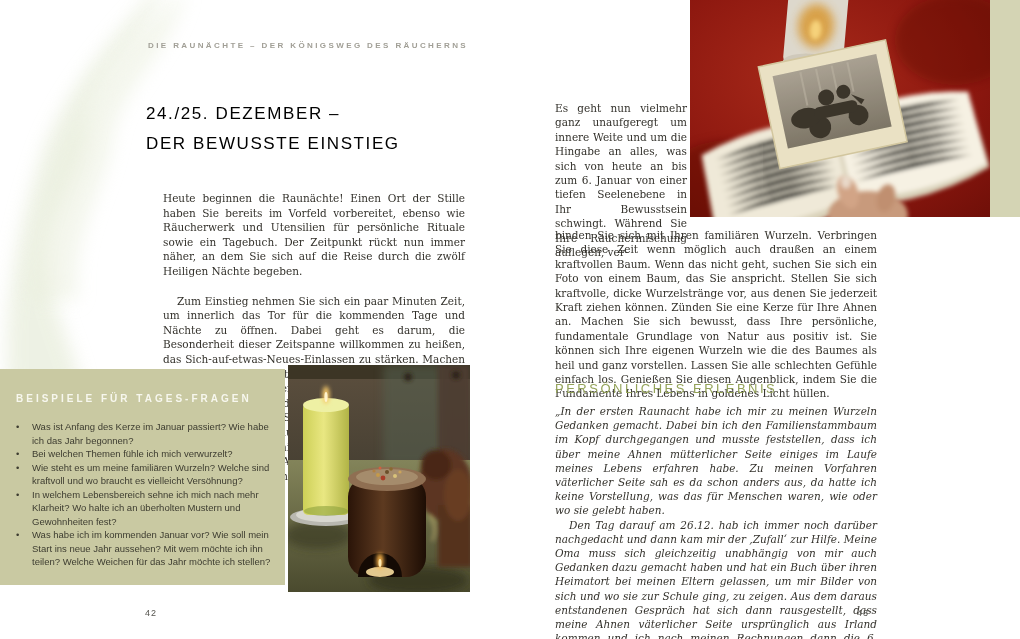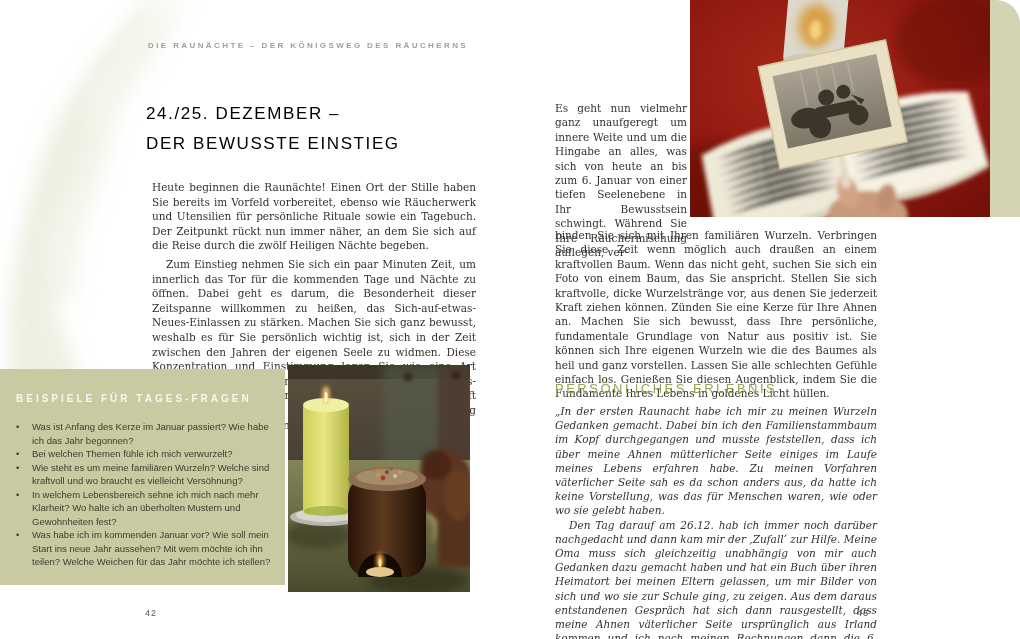--- a/index.html
+++ b/index.html
@@ -1,34 +1,34 @@
 <!DOCTYPE html>
 <html><head>
 <meta charset="utf-8">
 <style>
   html,body{margin:0;padding:0;background:#ffffff;}
   .canvas{
     position:relative;width:1020px;height:639px;background:#ffffff;
-    overflow:hidden;font-family:"Liberation Sans",sans-serif;border-radius:24px;
+    overflow:hidden;font-family:"Liberation Sans",sans-serif;
   }
   .abs{position:absolute;}
   
   .kicker{
     left:148px;top:41px;font-size:8px;font-weight:700;letter-spacing:2.4px;
     color:#a19f96;
   }
   .title{
     left:146px;top:99px;font-size:17px;font-weight:500;letter-spacing:1.6px;
     color:#000000;line-height:30px;white-space:nowrap;
   }
   .body-text{
     left:148px;top:176px;width:332px;font-family:"DejaVu Serif",serif;
     font-size:10.5px;line-height:14.6px;color:#33312b;text-align:justify;
   }
-  .body-text p{margin:4px;}
+  .body-text p{margin:15px;}
   .body-text p.indent{text-indent:14px;}
   .question-box{
     left:0;top:369px;width:285px;height:216px;background:#c9c9a2;
     box-sizing:border-box;padding:24px 14px 0 16px;
   }
   .box-title{
     font-size:10px;font-weight:700;letter-spacing:3px;color:#f7f7ee;margin:0 0 16px 0;
   }
   .box-list{list-style:none;margin:0;padding:0;}
   .box-list li{

